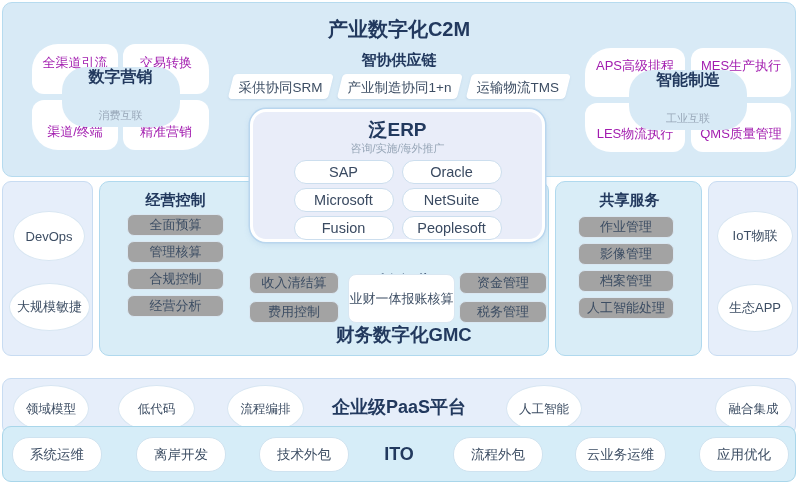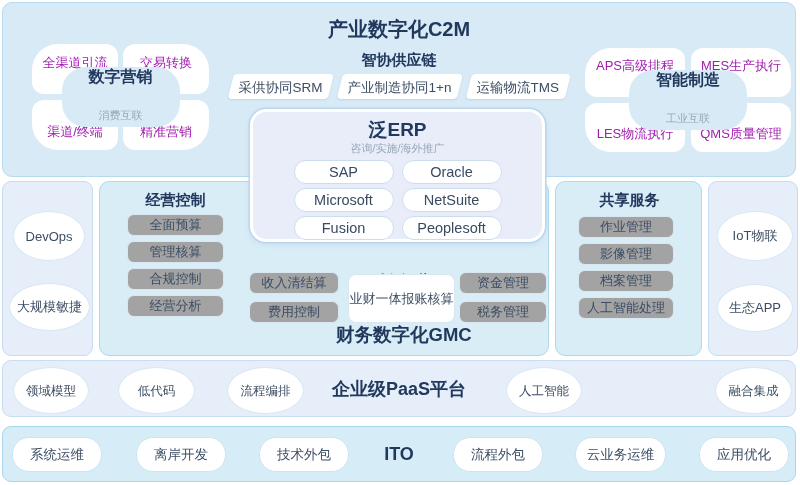--- a/index.html
+++ b/index.html
@@ -46,21 +46,21 @@
     align-items:center;justify-content:center;font-size:13px;color:#3c4d63;white-space:nowrap;}
   .gmc{left:99px;top:181px;width:450px;height:175px;background:#d9edf7;border:1px solid #b0d9ee;border-radius:10px;}
   .sec-title{position:absolute;font-size:15px;font-weight:bold;color:#22395e;line-height:20px;text-align:center;white-space:nowrap;}
   .wpill{position:absolute;height:22px;background:#a3a3a3;border:1px solid #d9e7f2;border-radius:7px;display:flex;align-items:center;
     justify-content:center;font-size:13px;color:#3c4d63;white-space:nowrap;box-sizing:border-box;}
   .center-box{position:absolute;left:248px;top:92px;width:105px;height:47px;background:#fff;border:1px solid #d9e7f2;border-radius:8px;
     display:flex;flex-direction:row;align-items:center;justify-content:center;font-size:13px;color:#3c4d63;line-height:16px;}
   .gmc-label{position:absolute;left:236px;top:140px;font-size:18.5px;font-weight:bold;color:#22395e;white-space:nowrap;}
   .shared{left:555px;top:181px;width:147px;height:175px;background:#d9edf7;border:1px solid #b0d9ee;border-radius:10px;}
   
-  .paas{left:2px;top:360px;width:794px;height:57px;background:#e6eefa;border:1px solid #c8dcf2;border-radius:9px;}
+  .paas{left:2px;top:378px;width:794px;height:57px;background:#e6eefa;border:1px solid #c8dcf2;border-radius:9px;}
   .band-label{position:absolute;left:50%;top:50%;transform:translate(-50%,-50%);font-size:18px;font-weight:bold;color:#22395e;white-space:nowrap;}
   .paas .blob{top:6px;height:45px;font-size:12.5px;line-height:14px;}
   
   .ito{left:2px;top:426px;width:794px;height:56px;background:#d6edf8;border:1.5px solid #a9d6ea;border-radius:9px;}
   .ito-pill{position:absolute;top:10px;height:35px;background:#fff;border:1px solid #cfe3f0;border-radius:17px;display:flex;
     align-items:center;justify-content:center;font-size:13.5px;color:#3c4d63;white-space:nowrap;box-sizing:border-box;}
 </style>
 </head>
 <body>
 

